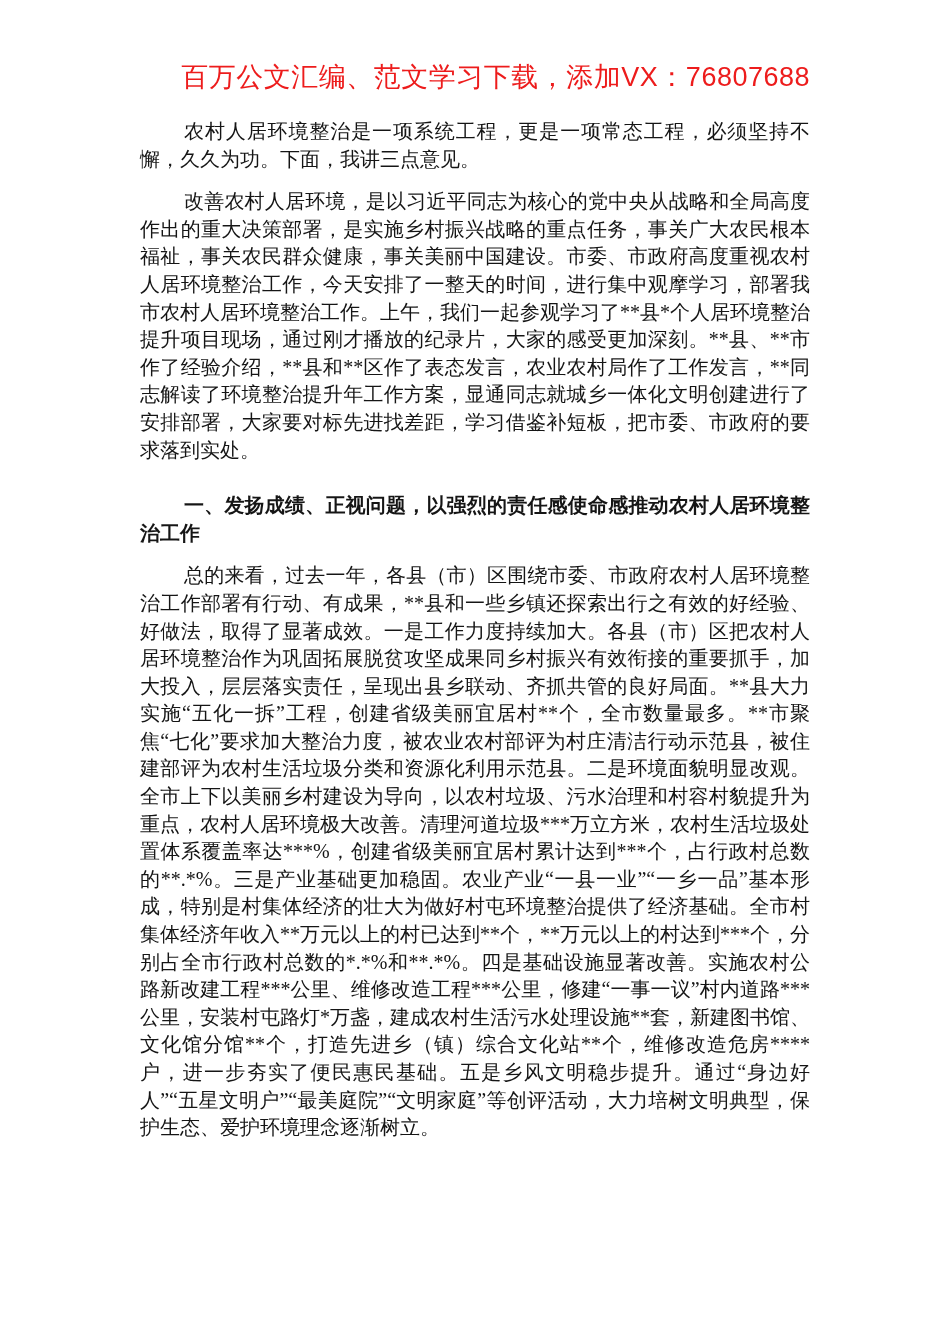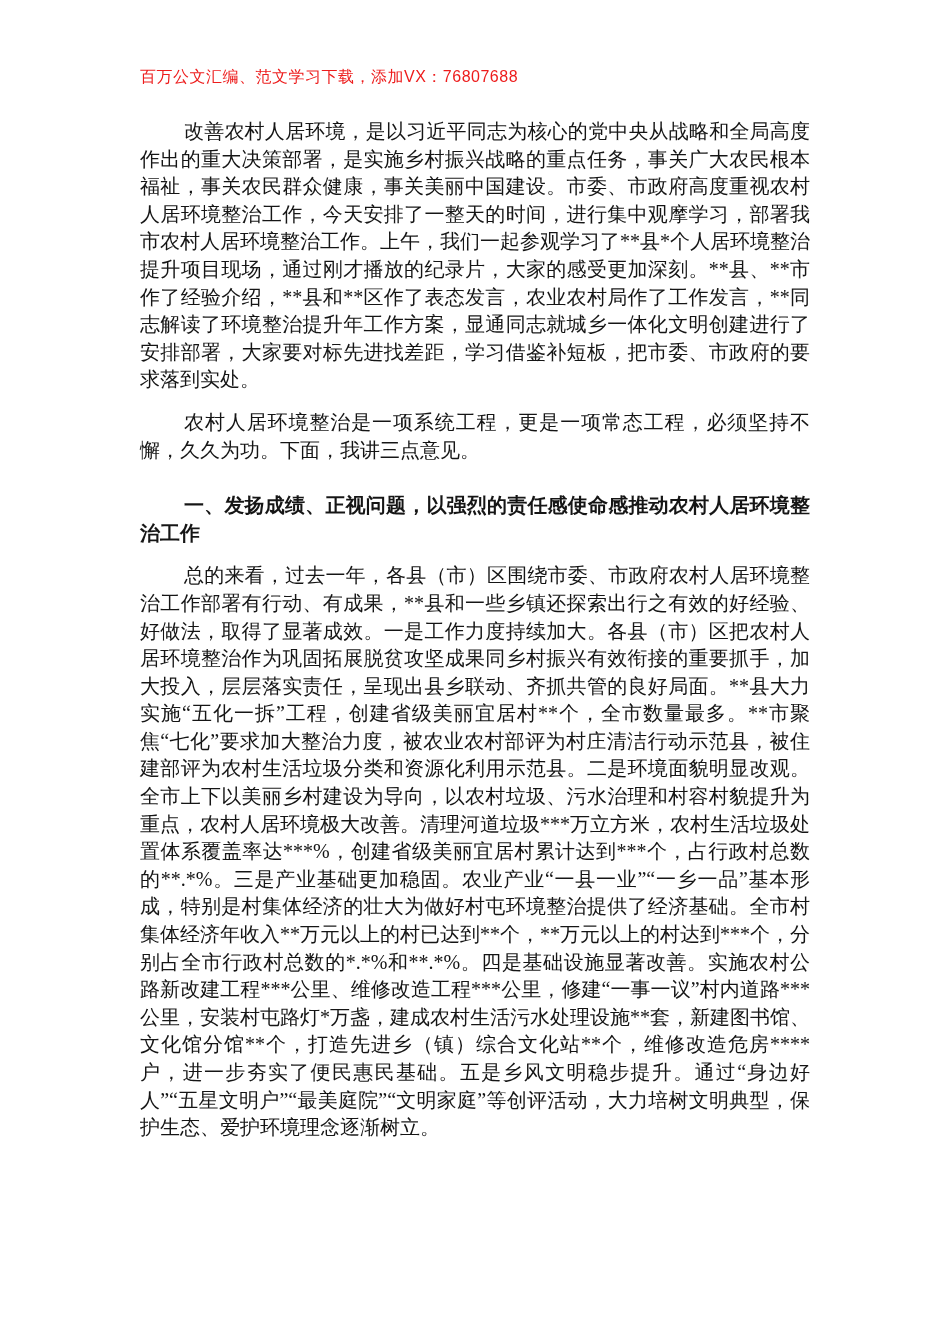--- a/index.html
+++ b/index.html
@@ -14,23 +14,23 @@
     font-family: "Liberation Serif", "DejaVu Serif", serif;
   }
   .page {
     width: 950px;
     height: 1344px;
     background: #ffffff;
     box-sizing: border-box;
     padding: 62px 140px 0 140px;
   }
   .banner {
-    text-align: left;
+    text-align: right;
     font-family: "Liberation Sans", "DejaVu Sans", sans-serif;
-    font-size: 16px;
+    font-size: 27px;
     line-height: 30px;
     font-weight: 500;
     letter-spacing: 0.5px;
     margin: 0 0 26px 0;
   }
   .doc {
     width: 670px;
   }
   .para {
     font-size: 20px;
@@ -46,22 +46,22 @@
     font-weight: bold;
   }
 </style>
 </head>
 <body>
 
 <div class="page">
   <div class="banner" style="color: rgb(237, 28, 28);">百万公文汇编、范文学习下载，添加VX：76807688</div>
 
   <div class="doc">
+    <p class="para" style="color: rgb(21, 21, 21);">农村人居环境整治是一项系统工程，更是一项常态工程，必须坚持不懈，久久为功。下面，我讲三点意见。</p>
+
     <p class="para" style="color: rgb(21, 21, 21);">改善农村人居环境，是以习近平同志为核心的党中央从战略和全局高度作出的重大决策部署，是实施乡村振兴战略的重点任务，事关广大农民根本福祉，事关农民群众健康，事关美丽中国建设。市委、市政府高度重视农村人居环境整治工作，今天安排了一整天的时间，进行集中观摩学习，部署我市农村人居环境整治工作。上午，我们一起参观学习了**县*个人居环境整治提升项目现场，通过刚才播放的纪录片，大家的感受更加深刻。**县、**市作了经验介绍，**县和**区作了表态发言，农业农村局作了工作发言，**同志解读了环境整治提升年工作方案，显通同志就城乡一体化文明创建进行了安排部署，大家要对标先进找差距，学习借鉴补短板，把市委、市政府的要求落到实处。</p>
-
-    <p class="para" style="color: rgb(21, 21, 21);">农村人居环境整治是一项系统工程，更是一项常态工程，必须坚持不懈，久久为功。下面，我讲三点意见。</p>
 
     <p class="para heading" style="color: rgb(21, 21, 21); margin-top: 28px;">一、发扬成绩、正视问题，以强烈的责任感使命感推动农村人居环境整治工作</p>
 
     <p class="para" style="color: rgb(21, 21, 21);">总的来看，过去一年，各县（市）区围绕市委、市政府农村人居环境整治工作部署有行动、有成果，**县和一些乡镇还探索出行之有效的好经验、好做法，取得了显著成效。一是工作力度持续加大。各县（市）区把农村人居环境整治作为巩固拓展脱贫攻坚成果同乡村振兴有效衔接的重要抓手，加大投入，层层落实责任，呈现出县乡联动、齐抓共管的良好局面。**县大力实施“五化一拆”工程，创建省级美丽宜居村**个，全市数量最多。**市聚焦“七化”要求加大整治力度，被农业农村部评为村庄清洁行动示范县，被住建部评为农村生活垃圾分类和资源化利用示范县。二是环境面貌明显改观。全市上下以美丽乡村建设为导向，以农村垃圾、污水治理和村容村貌提升为重点，农村人居环境极大改善。清理河道垃圾***万立方米，农村生活垃圾处置体系覆盖率达***%，创建省级美丽宜居村累计达到***个，占行政村总数的**.*%。三是产业基础更加稳固。农业产业“一县一业”“一乡一品”基本形成，特别是村集体经济的壮大为做好村屯环境整治提供了经济基础。全市村集体经济年收入**万元以上的村已达到**个，**万元以上的村达到***个，分别占全市行政村总数的*.*%和**.*%。四是基础设施显著改善。实施农村公路新改建工程***公里、维修改造工程***公里，修建“一事一议”村内道路***公里，安装村屯路灯*万盏，建成农村生活污水处理设施**套，新建图书馆、文化馆分馆**个，打造先进乡（镇）综合文化站**个，维修改造危房****户，进一步夯实了便民惠民基础。五是乡风文明稳步提升。通过“身边好人”“五星文明户”“最美庭院”“文明家庭”等创评活动，大力培树文明典型，保护生态、爱护环境理念逐渐树立。</p>
 
   </div>
 </div>
 
 </body></html>

